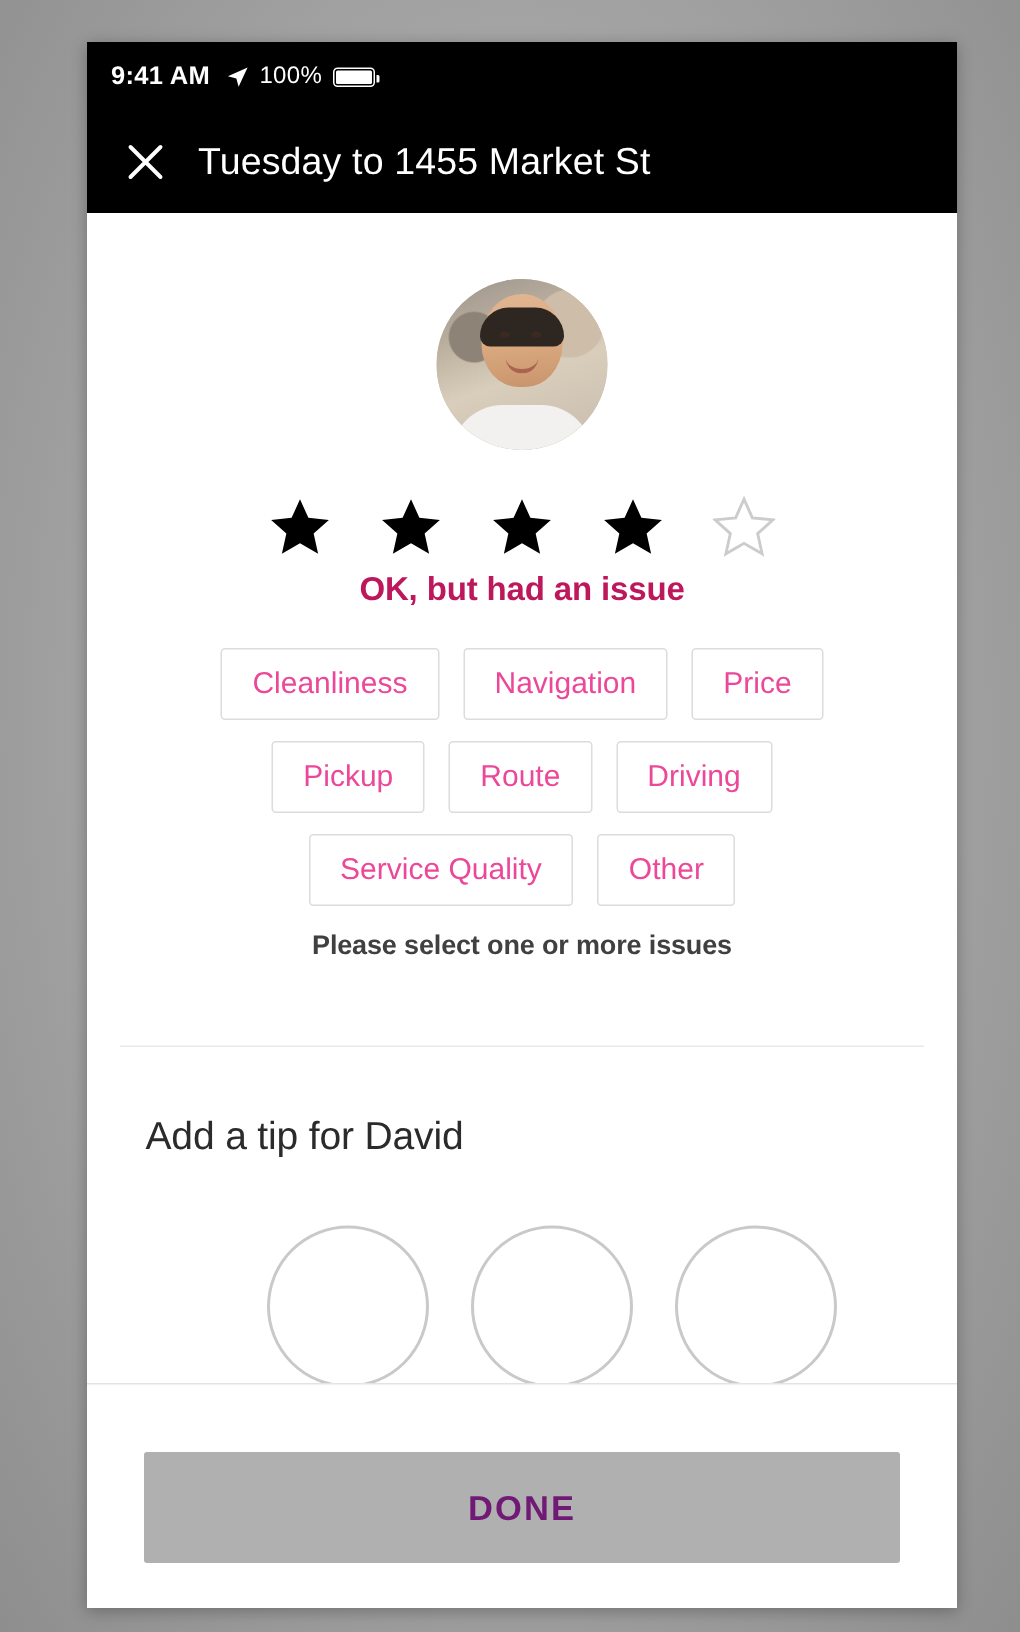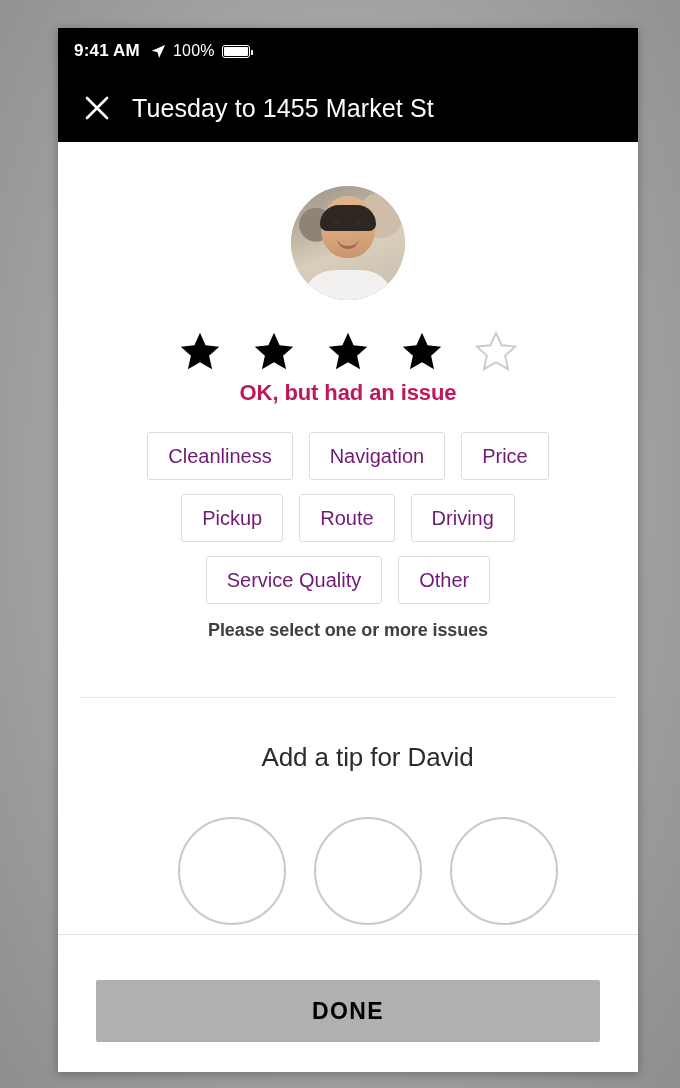--- a/index.html
+++ b/index.html
@@ -233,21 +233,21 @@
     justify-content: center;
     gap: 16px;
     margin-bottom: 14px;
   }
   .chip {
     border: 1px solid #dcdcdc;
     background: #ffffff;
     border-radius: 3px;
     padding: 13px 20px;
     font-size: 20px;
-    color: #701a75;
+    color: #ec4899;
     line-height: 1;
     cursor: pointer;
     white-space: nowrap;
   }
 
   .error-text {
     margin-top: 16px;
     font-size: 18px;
     color: #404040;
     font-weight: bold;
@@ -255,21 +255,20 @@
   }
 
   .section-divider {
     height: 1px;
     background: #e9e9e9;
     margin: 26px 22px 0 22px;
   }
 
   .tip-section {
     padding-top: 44px;
-    text-align: center;
     padding-left: 39px;
   }
   .tip-title {
     font-size: 26px;
     color: #2b2b2b;
     letter-spacing: -0.1px;
   }
   .tip-options {
     margin-top: 44px;
     display: flex;
@@ -289,23 +288,23 @@
   
   .footer {
     flex: 0 0 auto;
     background: #ffffff;
     border-top: 1px solid #e3e3e3;
     padding: 26px 38px 30px 38px;
     box-sizing: border-box;
   }
   .done-button {
     width: 100%;
-    height: 62px;
+    height: 74px;
     background: #b0b0b0;
-    color: #000000;
+    color: #701a75;
     border: none;
     border-radius: 2px;
     font-family: "Liberation Sans", sans-serif;
     font-size: 23px;
     font-weight: bold;
     letter-spacing: 1.4px;
     cursor: pointer;
     margin-top: 19px;
   }
 </style>

